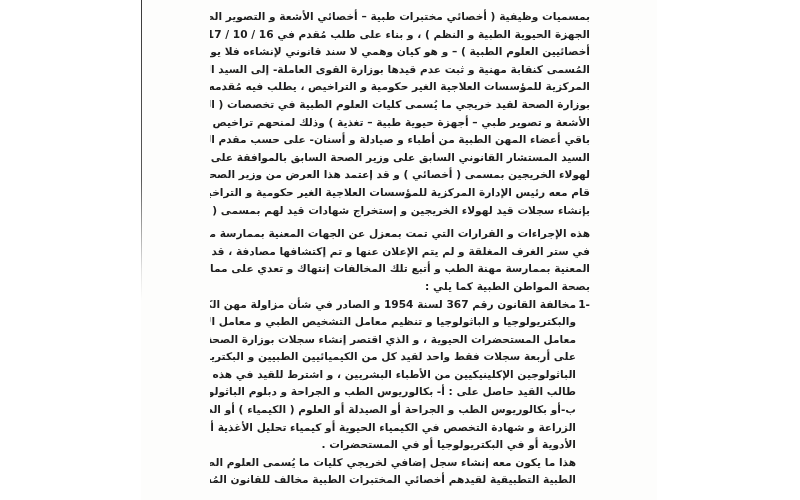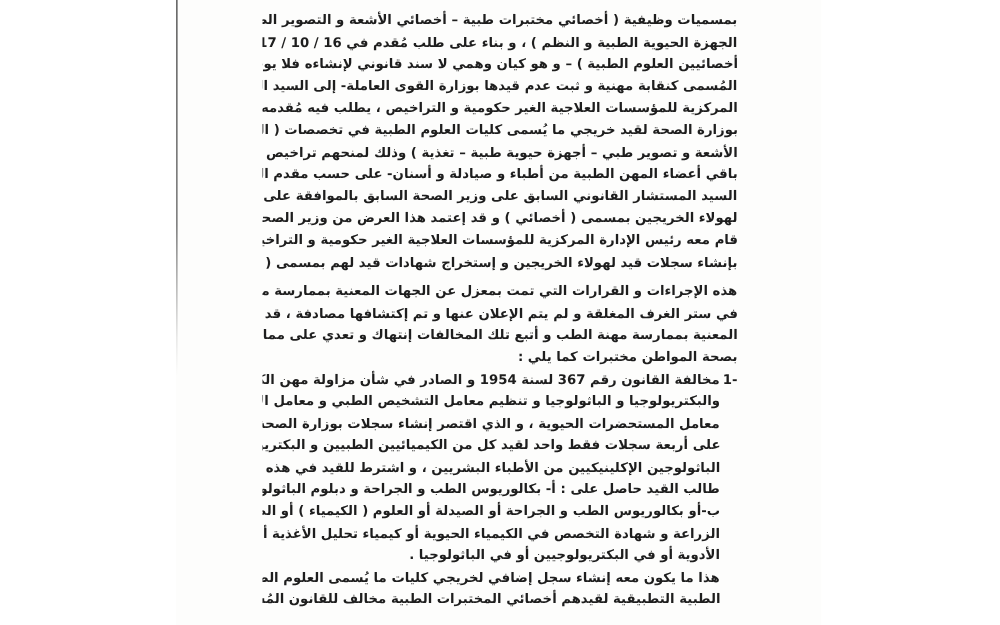--- a/index.html
+++ b/index.html
@@ -99,34 +99,34 @@
       <span class="line">قام معه رئيس الإدارة المركزية للمؤسسات العلاجية الغير حكومية و التراخيص بوزارة الصحة</span>
       <span class="line last">بإنشاء سجلات قيد لهولاء الخريجين و إستخراج شهادات قيد لهم بمسمى ( أخصائي ) .</span>
     </div>
 
     <div class="gap"></div>
 
     <div>
       <span class="line">هذه الإجراءات و القرارات التي تمت بمعزل عن الجهات المعنية بممارسة مهنة الطب و تم إتخاذها</span>
       <span class="line">في ستر الغرف المغلقة و لم يتم الإعلان عنها و تم إكتشافها مصادفة ، قد خالف كل القوانين</span>
       <span class="line">المعنية بممارسة مهنة الطب و أتبع تلك المخالفات إنتهاك و تعدي على ممارسة المهنة و إضرار</span>
-      <span class="line last">بصحة المواطن مختبرات كما يلي :</span>
+      <span class="line last">بصحة المواطن الطبية كما يلي :</span>
     </div>
 
     <div class="numbered indent-item">
       <span class="item-number">1-</span>
       <span class="line">مخالفة القانون رقم 367 لسنة 1954 و الصادر في شأن مزاولة مهن الكيمياء الطبية</span>
       <span class="line">والبكتريولوجيا و الباثولوجيا و تنظيم معامل التشخيص الطبي و معامل الأبحاث العلمية و</span>
       <span class="line">معامل المستحضرات الحيوية ، و الذي اقتصر إنشاء سجلات بوزارة الصحة في هذا الشان</span>
       <span class="line">على أربعة سجلات فقط واحد لقيد كل من الكيميائيين الطبيين و البكتريولوجيين و</span>
       <span class="line">الباثولوجين الإكلينيكيين من الأطباء البشريين ، و اشترط للقيد في هذه السجلات أن يكون</span>
       <span class="line">طالب القيد حاصل على : أ- بكالوريوس الطب و الجراحة و دبلوم الباثولوجيا الإكلينيكية ،</span>
       <span class="line">ب-أو بكالوريوس الطب و الجراحة أو الصيدلة أو العلوم ( الكيمياء ) أو الطب البيطري أو</span>
       <span class="line">الزراعة و شهادة التخصص في الكيمياء الحيوية أو كيمياء تحليل الأغذية أو كيمياء تحليل</span>
-      <span class="line last">الأدوية أو في البكتريولوجيين أو في الباثولوجيا .</span>
+      <span class="line last">الأدوية أو في البكتريولوجيا أو في المستحضرات .</span>
     </div>
 
     <div class="indent-para">
       <span class="line">هذا ما يكون معه إنشاء سجل إضافي لخريجي كليات ما يُسمى العلوم الصحية أو العلوم</span>
       <span class="line last">الطبية التطبيقية لقيدهم أخصائي المختبرات الطبية مخالف للقانون المُشار إليه .</span>
     </div>
 
   </div>
 </div>
 

